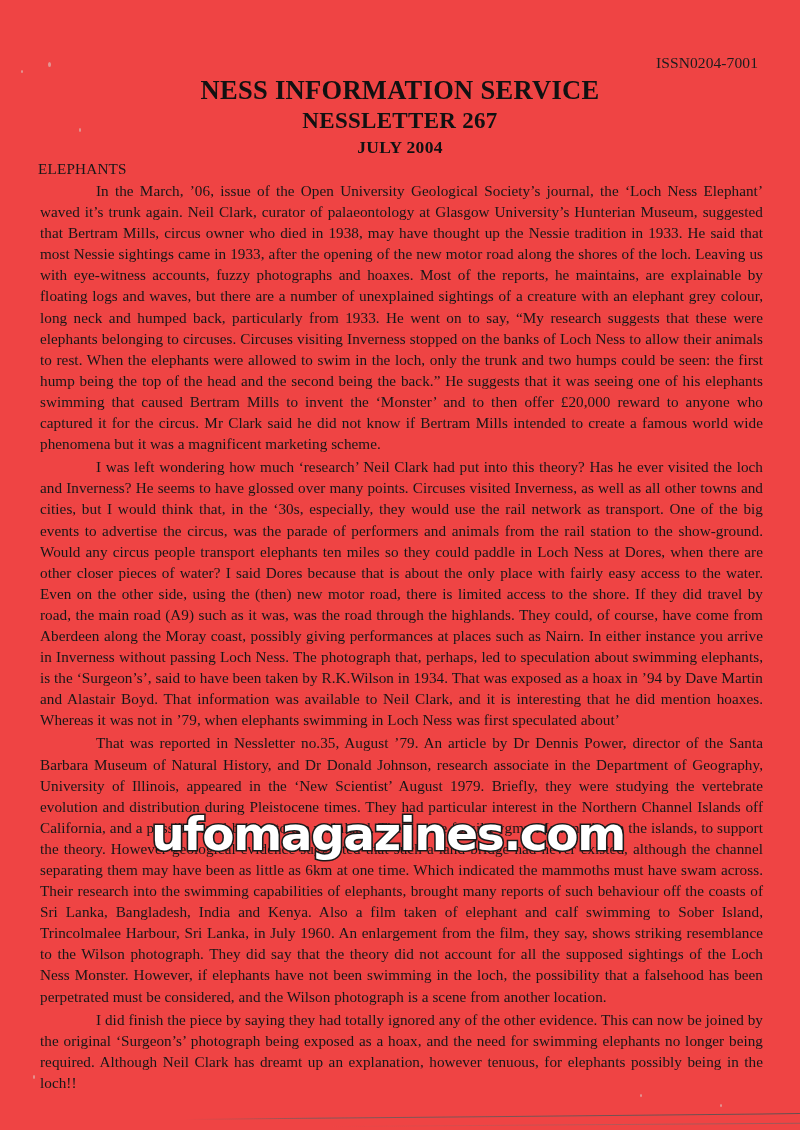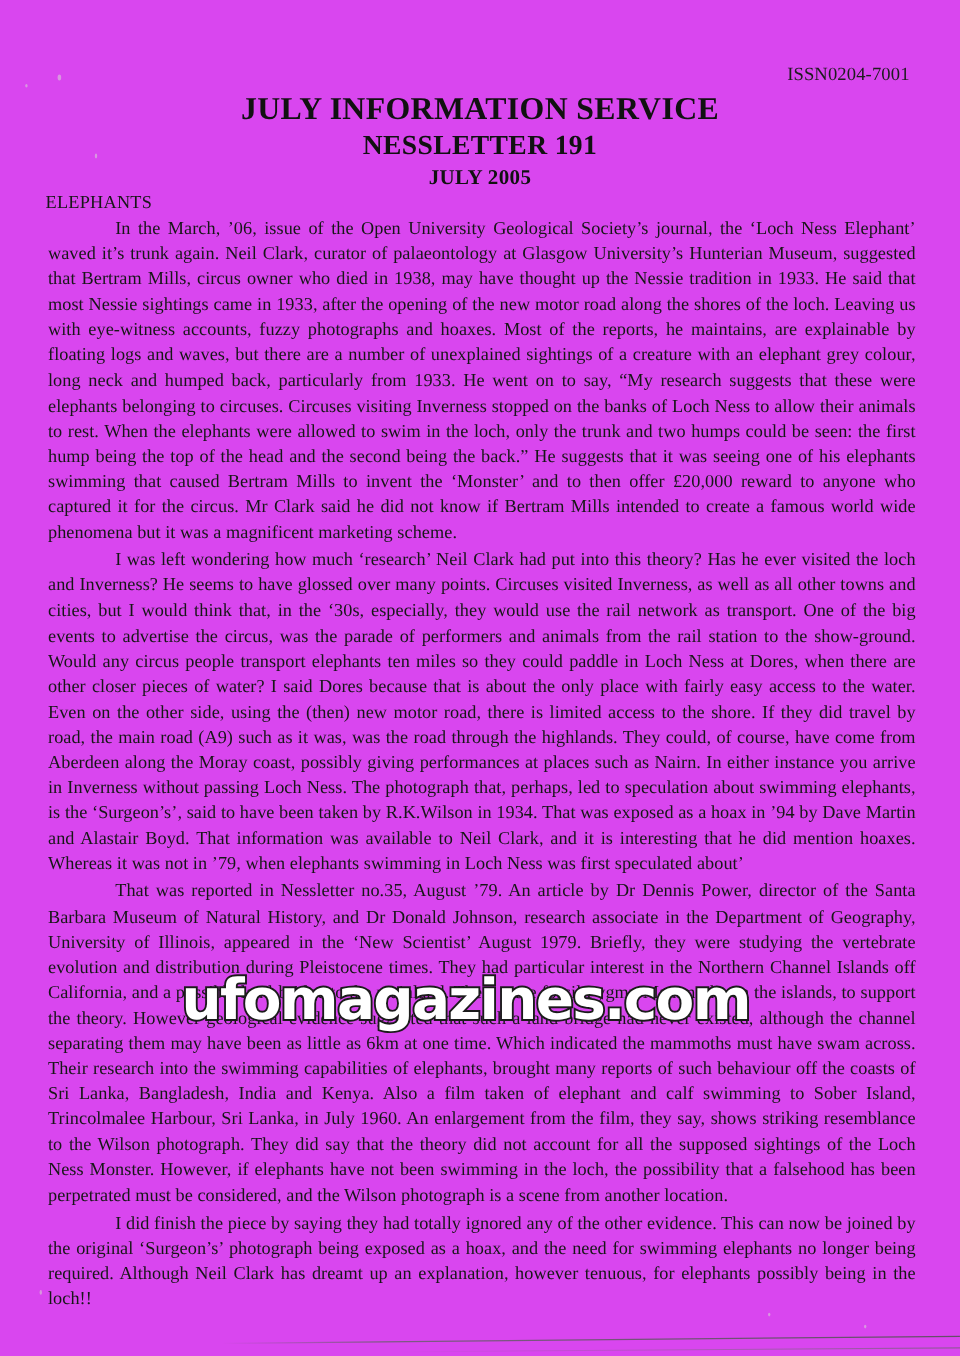--- a/index.html
+++ b/index.html
@@ -14,21 +14,21 @@
     position: relative;
     overflow: hidden;
     font-family: "Liberation Serif", "DejaVu Serif", serif;
     color: #1a1a1a;
   }
 
   
   .page {
     position: absolute;
     inset: 0;
-    background: #d946ef;
+    background: #ef4444;
   }
   
   .speck {
     position: absolute;
     background: #d8d8d4;
     border-radius: 50%;
     opacity: .55;
   }
   
   .scan-edge {
@@ -147,23 +147,23 @@
   <div class="speck" style="left:48px;  top:62px;  width:3px; height:5px;"></div>
   <div class="speck" style="left:21px;  top:70px;  width:2px; height:3px;"></div>
   <div class="speck" style="left:79px;  top:128px; width:2px; height:4px;"></div>
   <div class="speck" style="left:33px;  top:1075px;width:2px; height:4px;"></div>
   <div class="speck" style="left:640px; top:1094px;width:2px; height:3px;"></div>
   <div class="speck" style="left:720px; top:1104px;width:2px; height:3px;"></div>
 
   <div class="issn">ISSN0204-7001</div>
 
   <div class="masthead">
-    <div class="line1">JULY INFORMATION SERVICE</div>
-    <div class="line2">NESSLETTER 191</div>
-    <div class="line3">JULY 2005</div>
+    <div class="line1">NESS INFORMATION SERVICE</div>
+    <div class="line2">NESSLETTER 267</div>
+    <div class="line3">JULY 2004</div>
   </div>
 
   <div class="article">
     <div class="section-heading">ELEPHANTS</div>
 
     <p class="para">In the March, ’06, issue of the Open University Geological Society’s journal, the ‘Loch Ness Elephant’ waved it’s trunk again. Neil Clark, curator of palaeontology at Glasgow University’s Hunterian Museum, suggested that Bertram Mills, circus owner who died in 1938, may have thought up the Nessie tradition in 1933. He said that most Nessie sightings came in 1933, after the opening of the new motor road along the shores of the loch. Leaving us with eye-witness accounts, fuzzy photographs and hoaxes. Most of the reports, he maintains, are explainable by floating logs and waves, but there are a number of unexplained sightings of a creature with an elephant grey colour, long neck and humped back, particularly from 1933. He went on to say, “My research suggests that these were elephants belonging to circuses. Circuses visiting Inverness stopped on the banks of Loch Ness to allow their animals to rest. When the elephants were allowed to swim in the loch, only the trunk and two humps could be seen: the first hump being the top of the head and the second being the back.” He suggests that it was seeing one of his elephants swimming that caused Bertram Mills to invent the ‘Monster’ and to then offer £20,000 reward to anyone who captured it for the circus. Mr Clark said he did not know if Bertram Mills intended to create a famous world wide phenomena but it was a magnificent marketing scheme.</p>
 
     <p class="para">I was left wondering how much ‘research’ Neil Clark had put into this theory? Has he ever visited the loch and Inverness? He seems to have glossed over many points. Circuses visited Inverness, as well as all other towns and cities, but I would think that, in the ‘30s, especially, they would use the rail network as transport. One of the big events to advertise the circus, was the parade of performers and animals from the rail station to the show-ground. Would any circus people transport elephants ten miles so they could paddle in Loch Ness at Dores, when there are other closer pieces of water? I said Dores because that is about the only place with fairly easy access to the water. Even on the other side, using the (then) new motor road, there is limited access to the shore. If they did travel by road, the main road (A9) such as it was, was the road through the highlands. They could, of course, have come from Aberdeen along the Moray coast, possibly giving performances at places such as Nairn. In either instance you arrive in Inverness without passing Loch Ness. The photograph that, perhaps, led to speculation about swimming elephants, is the ‘Surgeon’s’, said to have been taken by R.K.Wilson in 1934. That was exposed as a hoax in ’94 by Dave Martin and Alastair Boyd. That information was available to Neil Clark, and it is interesting that he did mention hoaxes. Whereas it was not in ’79, when elephants swimming in Loch Ness was first speculated about’</p>
 
     <p class="para">That was reported in Nessletter no.35, August ’79. An article by Dr Dennis Power, director of the Santa Barbara Museum of Natural History, and Dr Donald Johnson, research associate in the Department of Geography, University of Illinois, appeared in the ‘New Scientist’ August 1979. Briefly, they were studying the vertebrate evolution and distribution during Pleistocene times. They had particular interest in the Northern Channel Islands off California, and a possible land-bridge to the mainland. There were fossil Pygmy Mammoths on the islands, to support the theory. However geological evidence suggested that such a land-bridge had never existed, although the channel separating them may have been as little as 6km at one time. Which indicated the mammoths must have swam across. Their research into the swimming capabilities of elephants, brought many reports of such behaviour off the coasts of Sri Lanka, Bangladesh, India and Kenya. Also a film taken of elephant and calf swimming to Sober Island, Trincolmalee Harbour, Sri Lanka, in July 1960. An enlargement from the film, they say, shows striking resemblance to the Wilson photograph. They did say that the theory did not account for all the supposed sightings of the Loch Ness Monster. However, if elephants have not been swimming in the loch, the possibility that a falsehood has been perpetrated must be considered, and the Wilson photograph is a scene from another location.</p>

